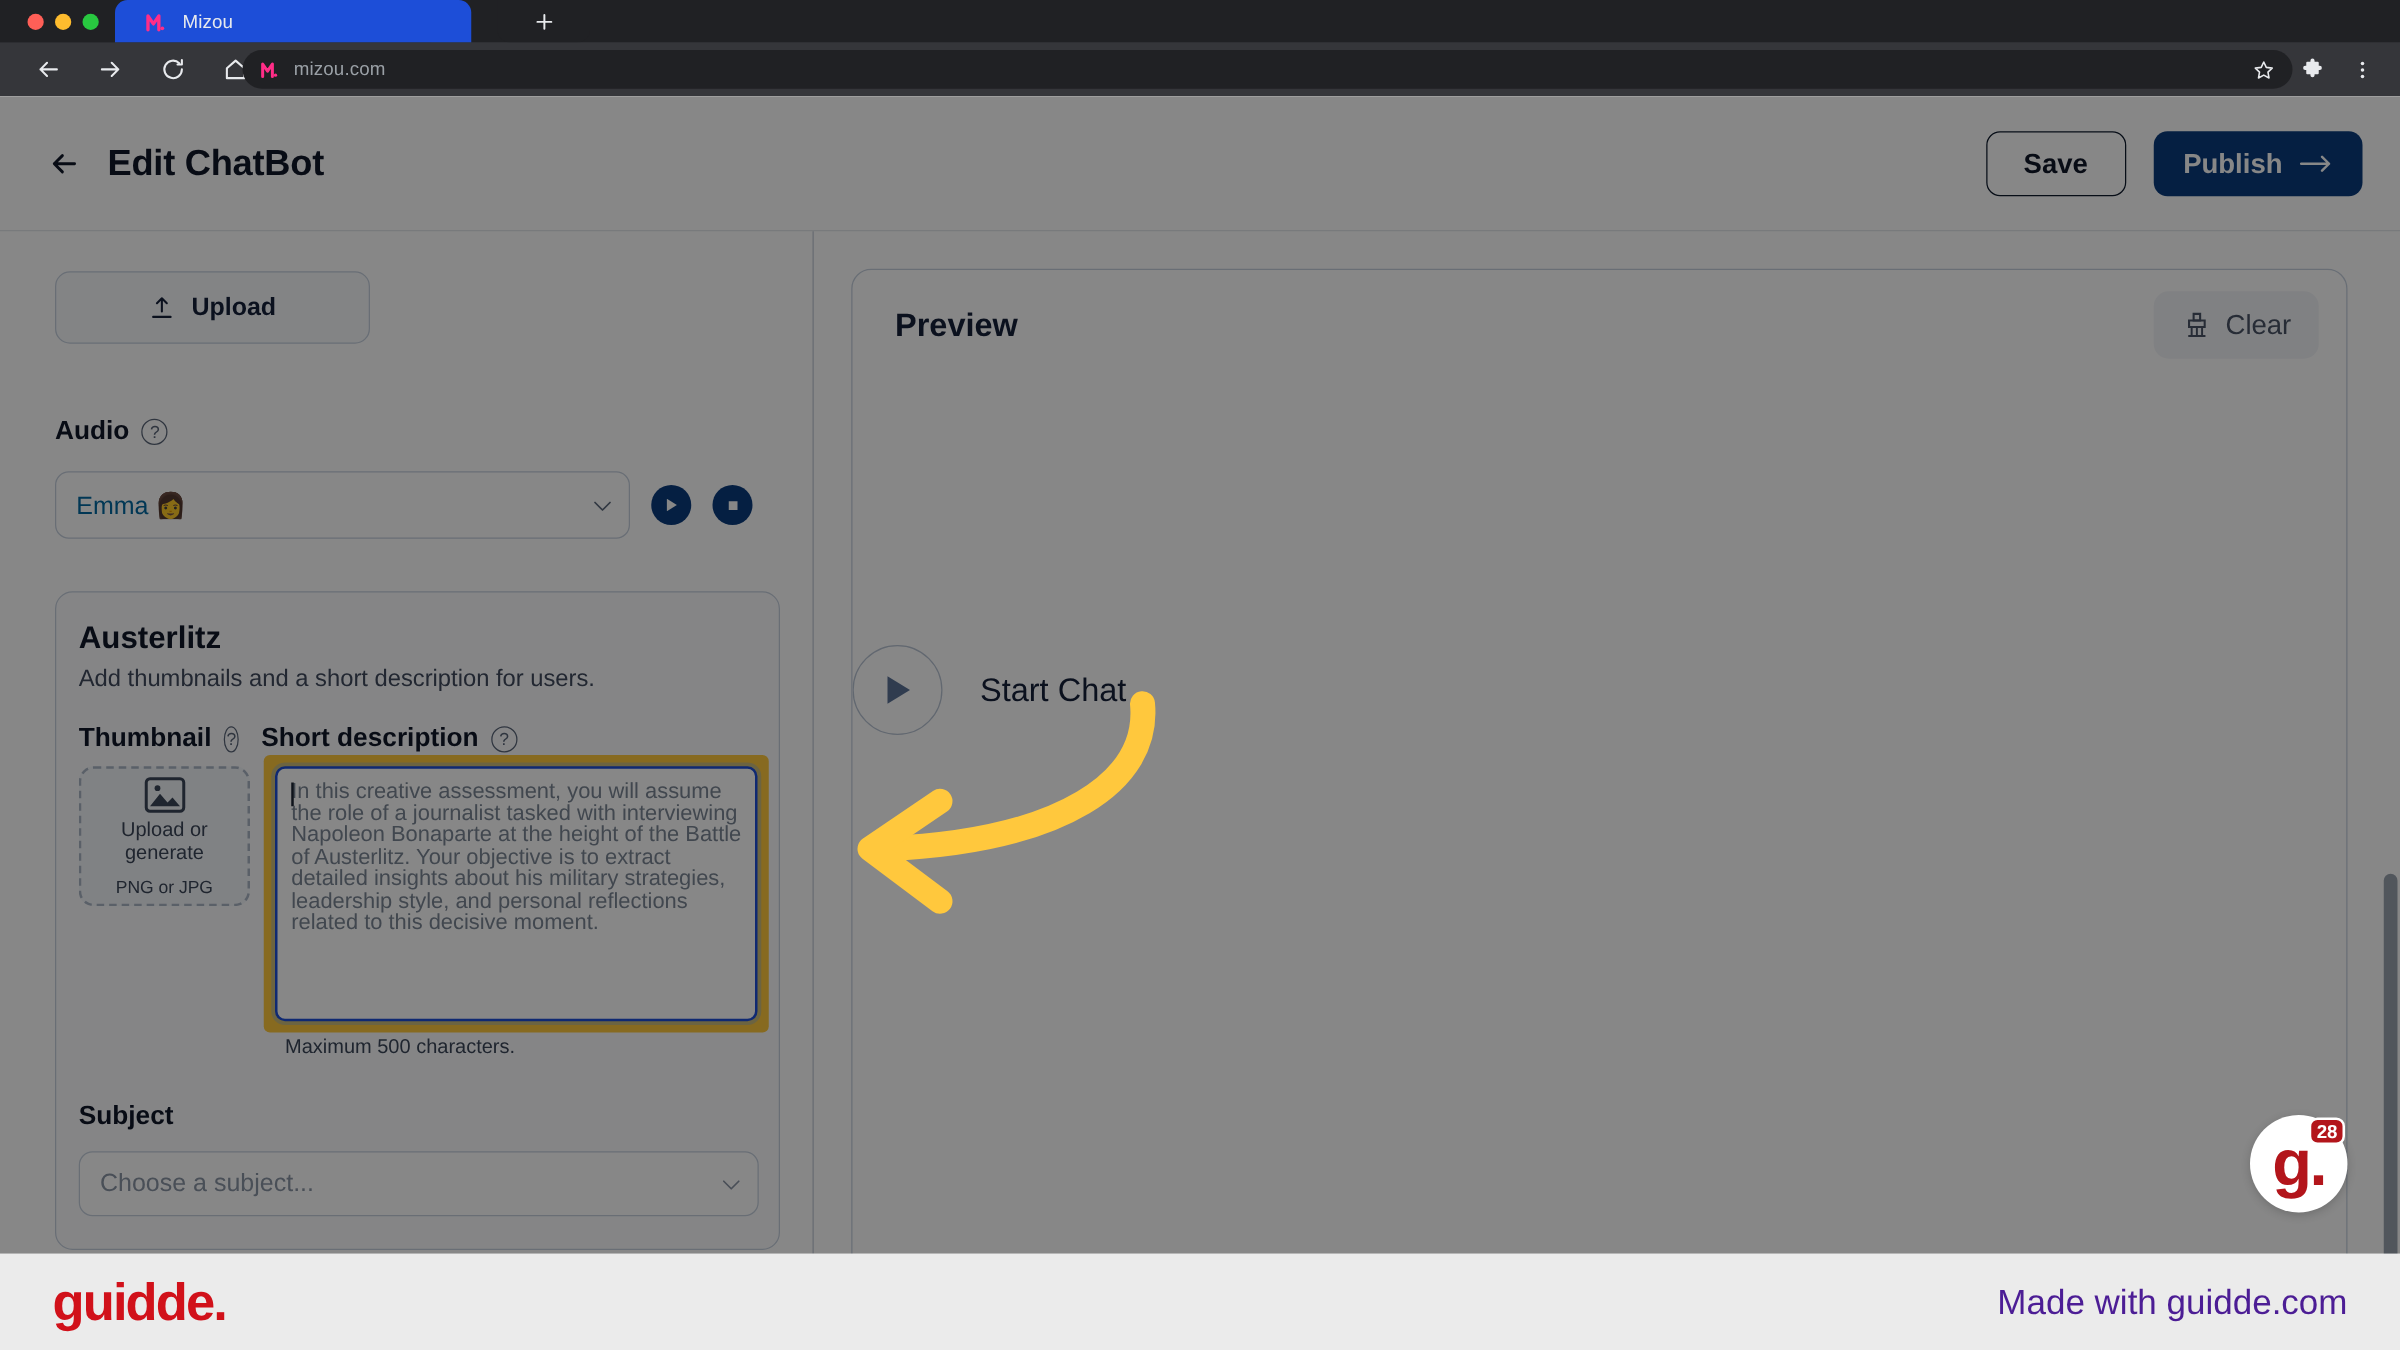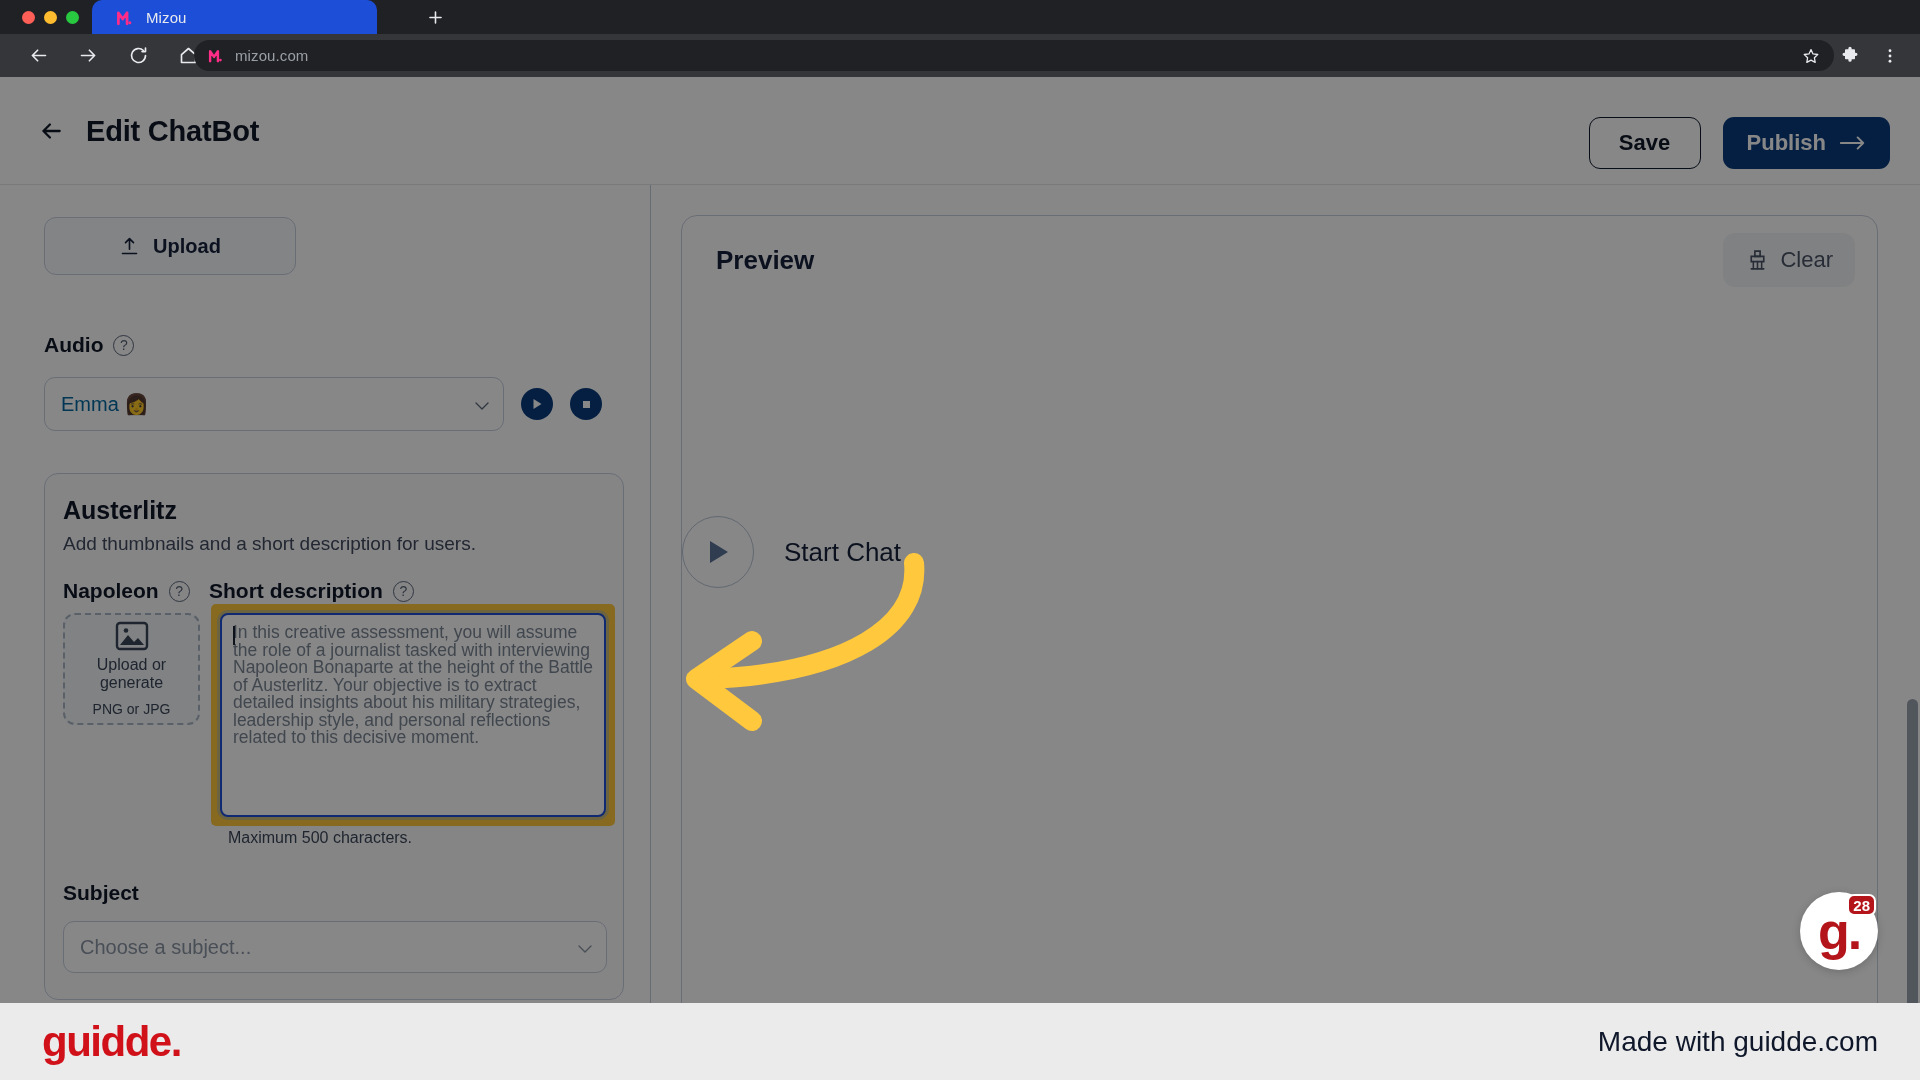--- a/index.html
+++ b/index.html
@@ -87,21 +87,21 @@
   }
   .hdr-left {
     position: absolute; left: 38px; top: 0; height: 108px;
     display: flex; align-items: center; gap: 22px;
   }
   .back-arrow { width: 26px; height: 26px; display: flex; align-items: center; justify-content: center; }
   .page-title {
     font-size: 29px; font-weight: 700; color: #101729; letter-spacing: -.2px;
   }
   .hdr-right {
-    position: absolute; right: 30px; top: 12px; height: 108px;
+    position: absolute; right: 30px; top: 0; height: 108px;
     display: flex; align-items: center; gap: 22px;
   }
   .btn-save {
     width: 112px; height: 52px; border: 1.6px solid #0f1b2d; border-radius: 11px;
     background: transparent; color: #101729; font-size: 22px; font-weight: 700;
     font-family: inherit; display: flex; align-items: center; justify-content: center;
   }
   .btn-publish {
     height: 52px; padding: 0 24px; border: none; border-radius: 11px;
     background: #0b3c7e; color: #ffffff; font-size: 22px; font-weight: 700;
@@ -271,21 +271,21 @@
 
   
   .footer {
     position: absolute; left: 0; bottom: 0; width: 1920px; height: 77px;
     background: #ebebeb; display: flex; align-items: center;
     justify-content: space-between; padding: 0 42px 0 42px;
   }
   .footer-logo {
     font-size: 42px; font-weight: 700; color: #d1111a; letter-spacing: -1.5px;
   }
-  .footer-right { font-size: 28px; color: #0f172a; }
+  .footer-right { font-size: 28px; color: #4c1d95; }
 </style>
 </head>
 <body>
 
 <div id="root">
 
   <div class="browser-chrome">
 
     <div class="tabstrip">
       <div class="traffic-zone">
@@ -428,21 +428,21 @@
               </span>
             </div>
           </div>
 
           <div class="discovery-card">
             <div class="disc-title">Austerlitz</div>
             <div class="disc-sub">Add thumbnails and a short description for users.</div>
 
             <div class="labels-row">
               <div class="field-label">
-                <span>Napoleon</span>
+                <span>Thumbnail</span>
                 <span class="qmark">?</span>
               </div>
               <div class="field-label">
                 <span>Short description</span>
                 <span class="qmark">?</span>
               </div>
             </div>
 
             <div class="thumb-row">
               <div>

